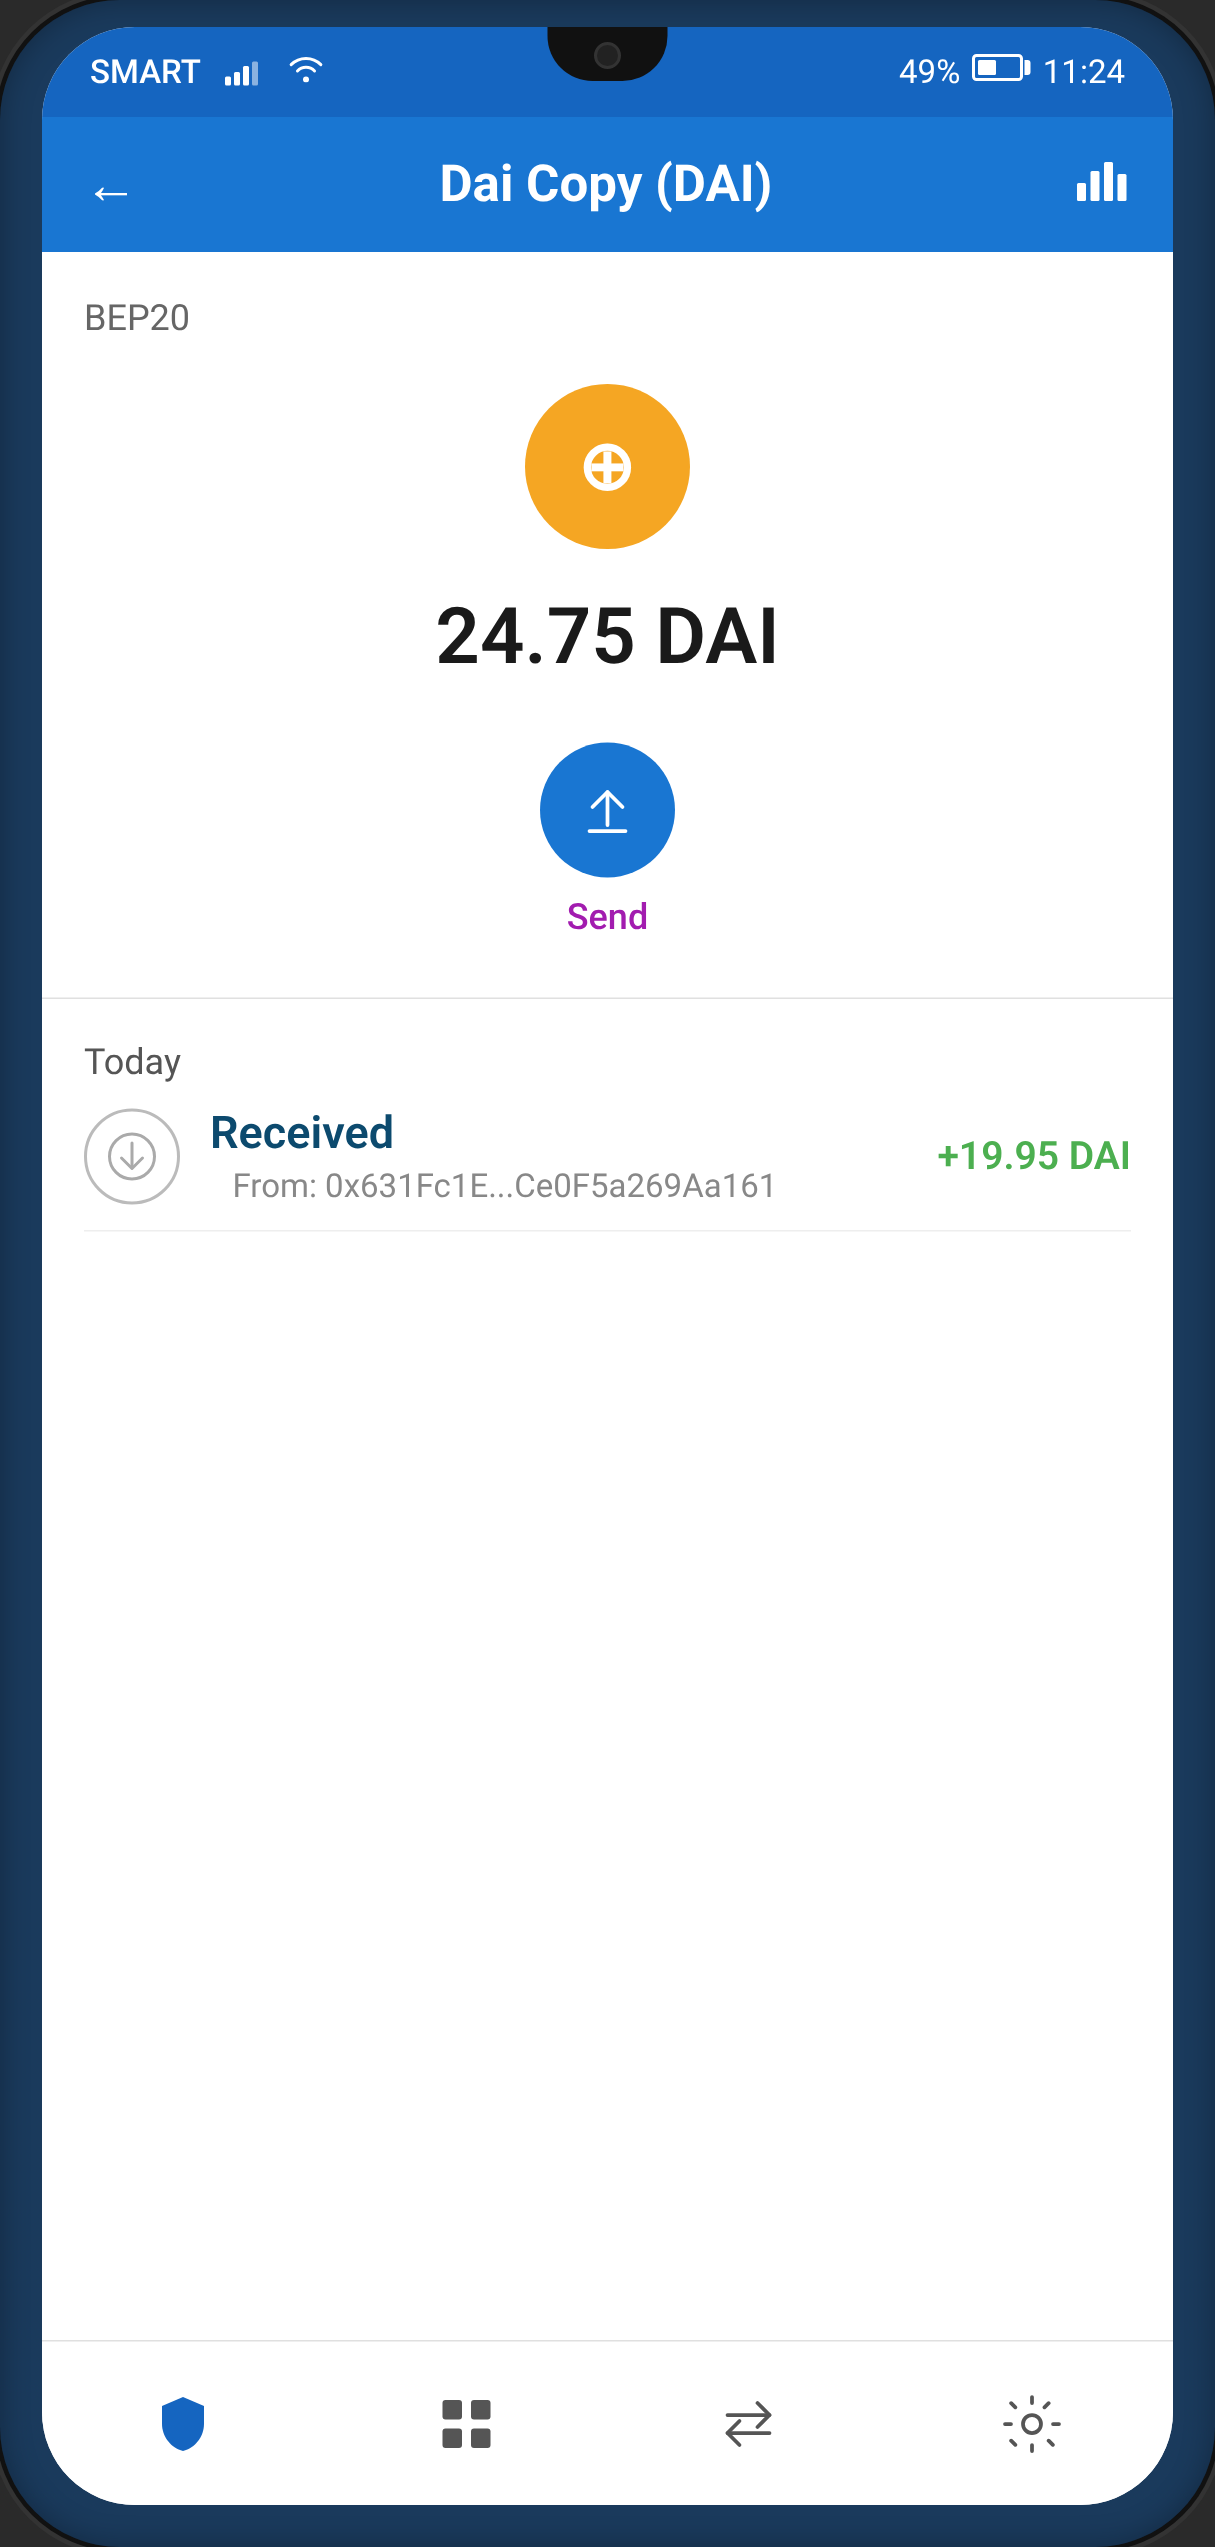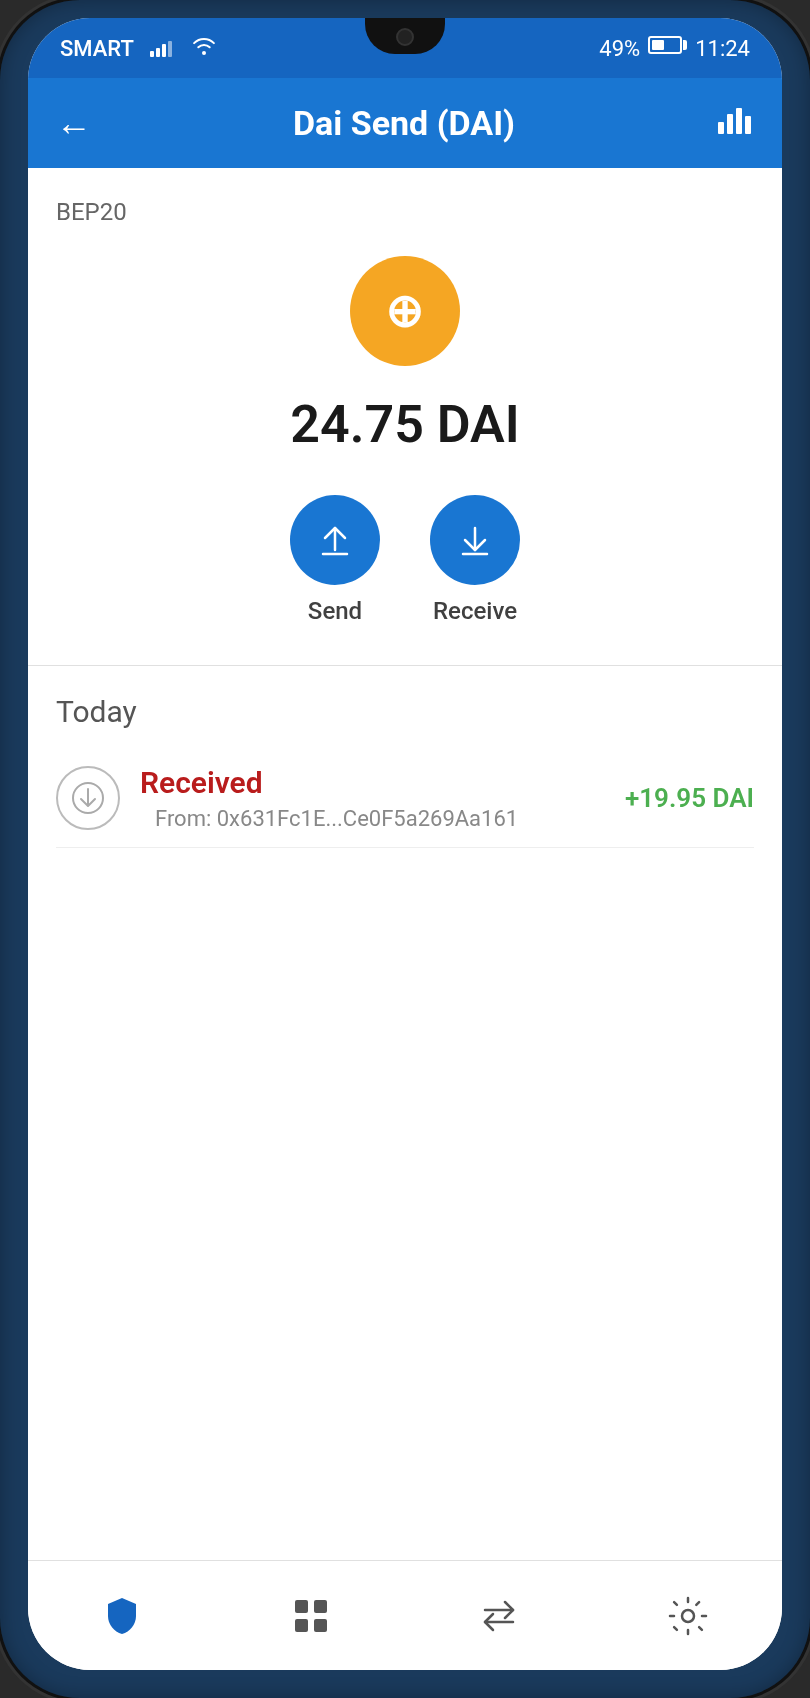--- a/index.html
+++ b/index.html
@@ -291,36 +291,35 @@
       width: 44px;
       height: 44px;
       fill: none;
       stroke: white;
       stroke-width: 2.5;
       stroke-linecap: round;
       stroke-linejoin: round;
     }
 
     .action-label {
-      color: #404040;
+      color: #a21caf;
       font-size: 24px;
       font-weight: 500;
     }
 
     
     .transactions-section {
       background: white;
       flex: 1;
       padding: 28px;
     }
 
     .section-date {
       color: #555;
-      font-size: 30px;
-      margin-bottom: 20px;
+      font-size: 24px;
     }
 
     .transaction-item {
       display: flex;
       align-items: center;
       gap: 20px;
       padding: 16px 0;
       border-bottom: 1px solid #eee;
     }
 
@@ -345,21 +344,21 @@
       stroke-linejoin: round;
     }
 
     .tx-details {
       flex: 1;
     }
 
     .tx-title {
       font-size: 30px;
       font-weight: 600;
-      color: #b91c1c;
+      color: #0c4a6e;
       margin-bottom: 6px;
     }
 
     .tx-address {
       font-size: 22px;
       color: #888;
       margin-left: 15px;
     }
 
     .tx-amount {
@@ -425,21 +424,21 @@
             <div class="battery-fill"></div>
           </div>
           <div class="battery-tip"></div>
         </div>
         <span class="time-text">11:24</span>
       </div>
     </div>
 
     <div class="app-header">
       <span class="back-button">←</span>
-      <span class="header-title">Dai Send (DAI)</span>
+      <span class="header-title">Dai Copy (DAI)</span>
       <span class="chart-icon">
         <svg width="38" height="34" viewBox="0 0 38 34" fill="white">
           <rect x="2" y="20" width="6" height="12" rx="1"></rect>
           <rect x="11" y="12" width="6" height="20" rx="1"></rect>
           <rect x="20" y="6" width="6" height="26" rx="1"></rect>
           <rect x="29" y="14" width="6" height="18" rx="1"></rect>
         </svg>
       </span>
     </div>
 
@@ -465,30 +464,20 @@
             <div class="action-circle">
               <svg viewBox="0 0 44 44">
                 <line x1="22" y1="32" x2="22" y2="10"></line>
                 <polyline points="12,20 22,10 32,20"></polyline>
                 <line x1="10" y1="36" x2="34" y2="36"></line>
               </svg>
             </div>
             <span class="action-label">Send</span>
           </div>
 
-          <div class="action-item">
-            <div class="action-circle">
-              <svg viewBox="0 0 44 44">
-                <line x1="22" y1="10" x2="22" y2="32"></line>
-                <polyline points="12,22 22,32 32,22"></polyline>
-                <line x1="10" y1="36" x2="34" y2="36"></line>
-              </svg>
-            </div>
-            <span class="action-label">Receive</span>
-          </div>
 
 
         </div>
       </div>
 
       <div class="transactions-section">
         <div class="section-date">Today</div>
 
         <div class="transaction-item">
           <div class="tx-icon">

